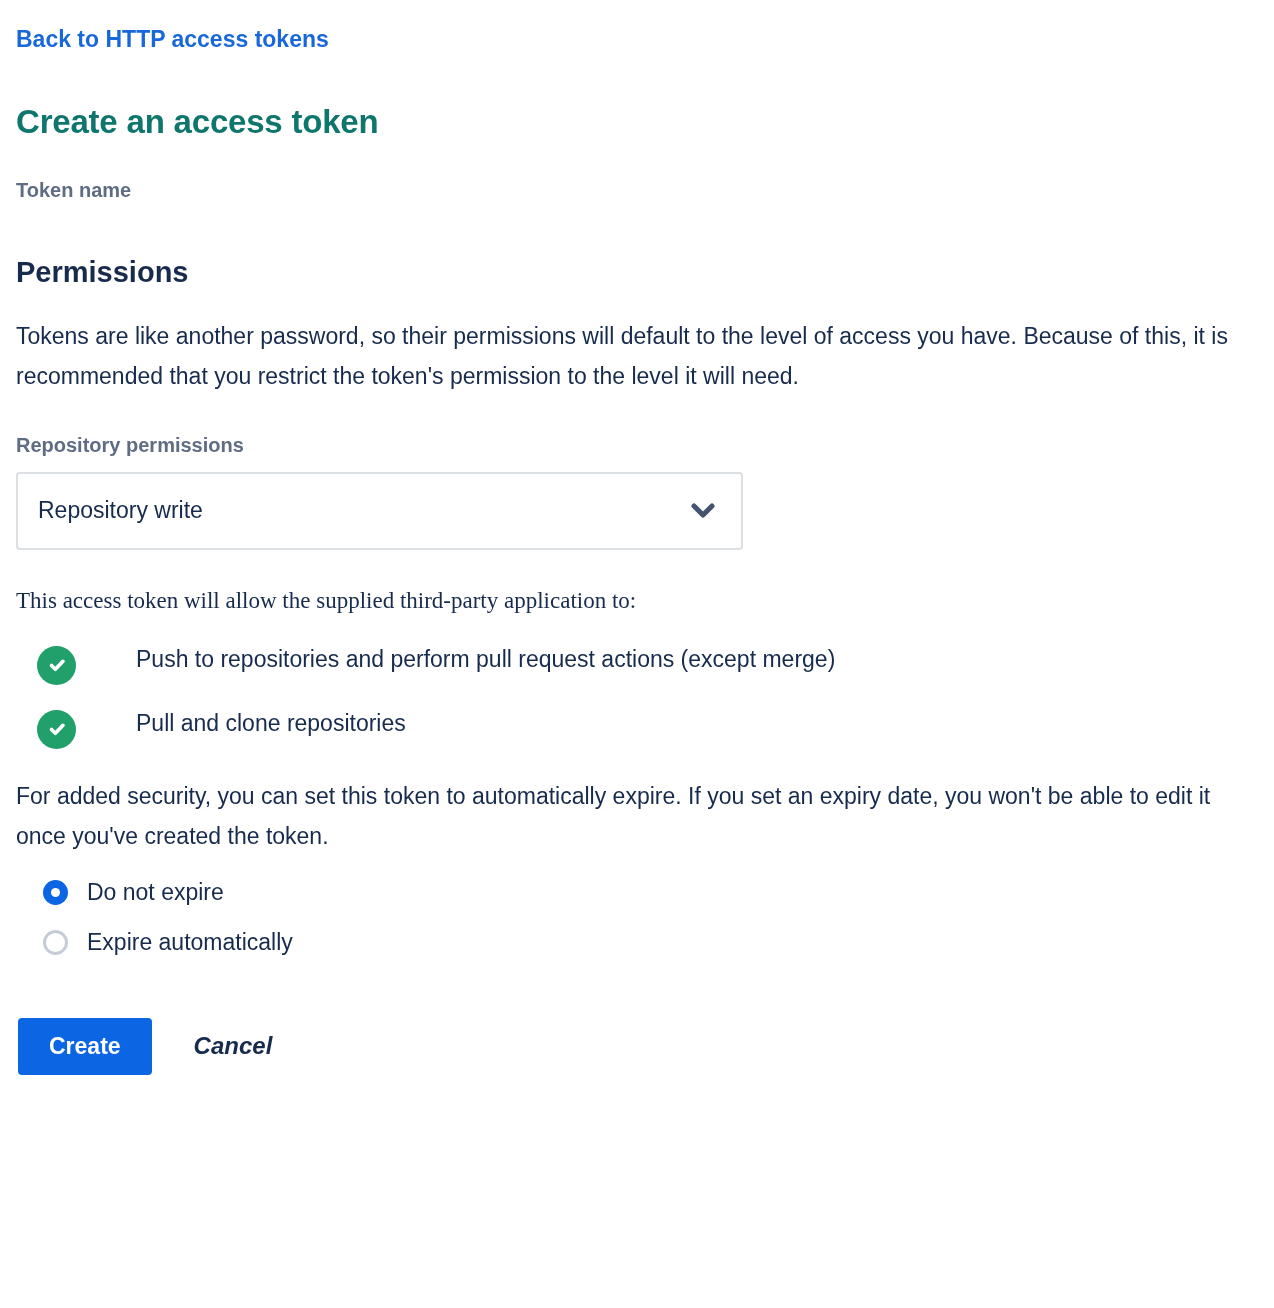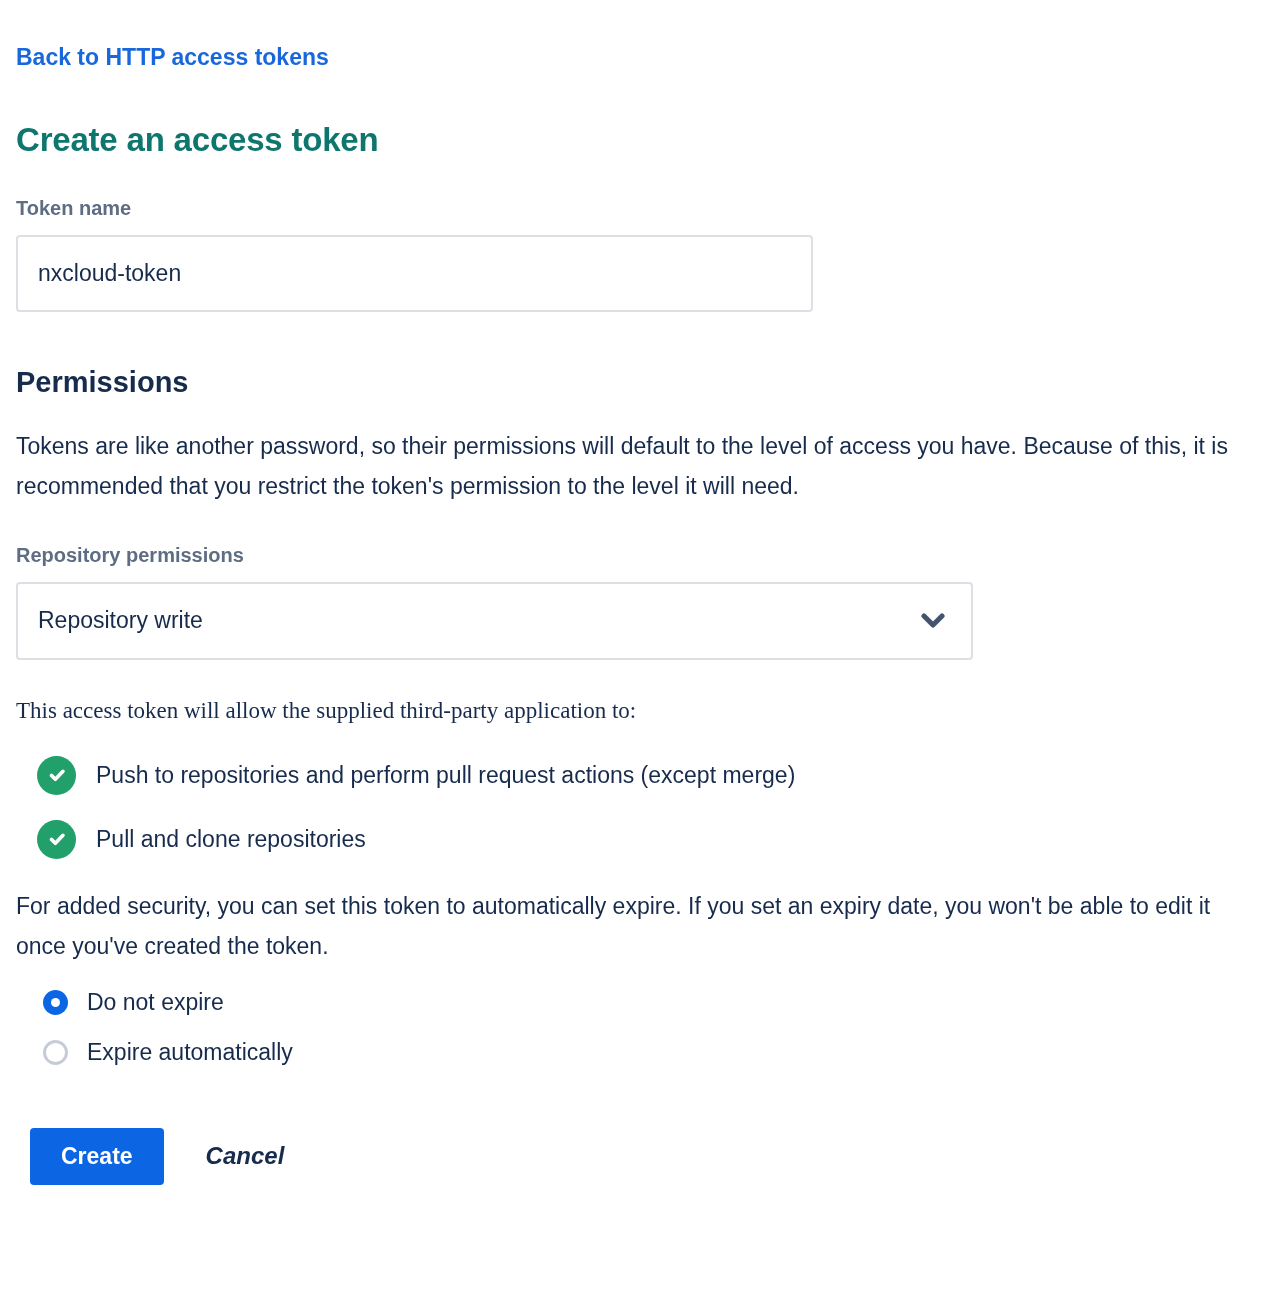--- a/index.html
+++ b/index.html
@@ -6,21 +6,21 @@
   html, body {
     margin: 0;
     padding: 0;
     background: #ffffff;
     font-family: "Liberation Sans", sans-serif;
     color: #172B4D;
   }
   .page {
     width: 1274px;
     height: 1308px;
-    padding: 44px 16px 20px 16px;
+    padding: 26px 16px 20px 16px;
     overflow: hidden;
   }
   .back-link {
     display: inline-block;
     color: #1868DB;
     font-size: 23px;
     font-weight: 700;
     text-decoration: none;
     cursor: pointer;
     line-height: 1.2;
@@ -65,21 +65,21 @@
   .body-text {
     margin: 27px 0 0 0;
     max-width: 1215px;
     font-size: 23px;
     font-weight: 400;
     color: #172B4D;
     line-height: 40px;
   }
   .select-box {
     margin-top: 15px;
-    width: 957px;
+    width: 727px;
     height: 78px;
     border: 2px solid #DCDFE4;
     border-radius: 4px;
     background: #ffffff;
     display: flex;
     align-items: center;
     justify-content: space-between;
     padding: 0 26px 0 20px;
     cursor: pointer;
   }
@@ -90,22 +90,22 @@
   .chevron-wrap {
     display: flex;
     align-items: center;
   }
   .allow-intro {
     margin-top: 31px;
     font-family: Liberation Serif, serif;
   }
   .capability {
     display: flex;
-    align-items: center;
     margin: 25px 0 0 21px;
+    gap: 40px;
   }
   .check-circle {
     flex: 0 0 39px;
     width: 39px;
     height: 39px;
     border-radius: 50%;
     background: #22A06B;
     display: flex;
     align-items: center;
     justify-content: center;
@@ -158,21 +158,21 @@
     height: 57px;
     padding: 0 31px;
     background: #0C66E4;
     color: #ffffff;
     border: none;
     border-radius: 4px;
     font-family: "Liberation Sans", sans-serif;
     font-size: 23px;
     font-weight: 700;
     cursor: pointer;
-    margin-left: 14px;
+    margin-left: 2px;
   }
   .btn-subtle {
     height: 57px;
     padding: 0 22px;
     margin-left: 20px;
     background: transparent;
     color: #172B4D;
     border: none;
     border-radius: 4px;
     font-family: "Liberation Sans", sans-serif;
@@ -185,21 +185,20 @@
 </head>
 <body>
 
 <div class="page">
 
   <a class="back-link" href="#">Back to HTTP access tokens</a>
 
   <h1 class="page-title">Create an access token</h1>
 
   <label class="field-label">Token name</label>
-  <input class="text-input" type="text" value="nxcloud-token" style="">
 
   <h2 class="section-heading">Permissions</h2>
 
   <p class="body-text">Tokens are like another password, so their permissions will default to the level of access you have. Because of this, it is recommended that you restrict the token's permission to the level it will need.</p>
 
   <label class="field-label">Repository permissions</label>
 
   <div class="select-box">
     <span class="select-value">Repository write</span>
     <span class="chevron-wrap">

